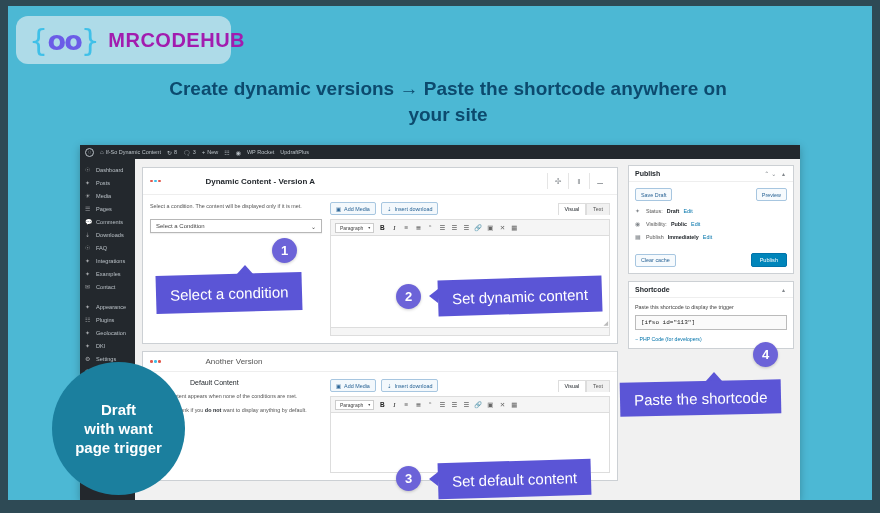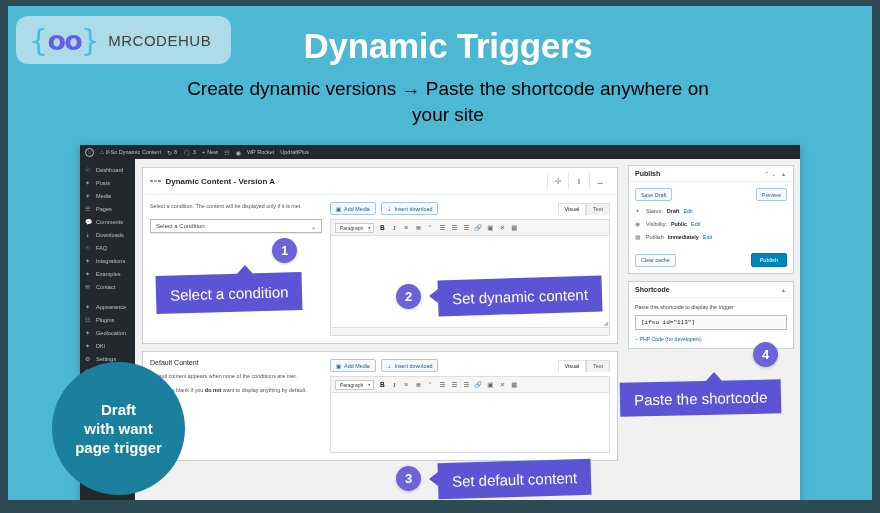--- a/index.html
+++ b/index.html
@@ -30,36 +30,36 @@
   }
   .logo-glyph {
     font-family: "DejaVu Sans", sans-serif;
     font-size: 27px; font-weight: 700;
     letter-spacing: -0.5px;
     display: flex; align-items: center;
   }
   .brace { color: #3fc0e8; font-weight: 400; font-size: 30px; }
   .oo { color: #6b5ce7; letter-spacing: -2px; font-weight: 700; }
   .logo-word {
-    font-size: 15px; font-weight: 400; color: #404040;
+    font-size: 20px; font-weight: 700; color: #a21caf;
     letter-spacing: 0.5px;
   }
 
   
   .headline {
     position: absolute; left: 190px; top: 20px; width: 500px;
     text-align: center;
     font-size: 35px; font-weight: 700; color: #ffffff;
     letter-spacing: -0.3px;
   }
   .subhead {
     position: absolute; left: 160px; top: 70px; width: 560px;
     text-align: center;
-    font-size: 19px; color: #000000; line-height: 1.35;
-    font-weight: 400;
+    font-size: 19px; color: #0c4a6e; line-height: 1.35;
+    font-weight: 700;
   }
 
   
   .shot {
     position: absolute; left: 72px; top: 139px;
     width: 720px; height: 355px;
     background: #f1f1f1;
     box-shadow: 0 2px 8px rgba(0,0,0,.25);
     overflow: hidden;
   }
@@ -102,21 +102,21 @@
 
   
   .postbox {
     background: #fff; border: 1px solid #ccd0d4;
     margin-bottom: 7px;
   }
   .pb-head {
     display: flex; align-items: center; justify-content: space-between;
     padding: 5px 7px; border-bottom: 1px solid #eee;
   }
-  .pb-title { font-size: 8px; font-weight: 700; color: #23282d; }
+  .pb-title { font-size: 8px; font-weight: 700; color: #23282d; margin-left: 40px; }
   .dots { display: inline-flex; gap: 1.5px; margin-right: 5px; }
   .dots i { width: 2.5px; height: 2.5px; border-radius: 50%; display: block; }
   .d1 { background: #e2574c; } .d2 { background: #3fc0e8; } .d3 { background: #e2574c; }
   .pb-actions { display: flex; }
   .pb-actions span {
     width: 21px; height: 16px; border-left: 1px solid #e5e5e5;
     display: flex; align-items: center; justify-content: center;
     color: #82878c; font-size: 8px;
   }
 
@@ -266,21 +266,20 @@
 
   <div class="logo-box">
     <span class="logo-glyph">
       <span class="brace">{</span>
         <span class="oo">oo</span>
         <span class="brace">}</span>
     </span>
     <span class="logo-word">MRCODEHUB</span>
   </div>
 
-  <div class="headline">Dynamic Triggers</div>
   <div class="subhead">Create dynamic versions → Paste the shortcode anywhere on your site</div>
 
   <div class="shot">
 
     <div class="adminbar">
       <span class="wp-mark">◌</span>
       <span class="ab-i">
         <span class="ab-ic">⌂</span>
         <span>If-So Dynamic Content</span>
       </span>
@@ -432,20 +431,30 @@
                 </div>
                 <div class="ed-area">
                   <span class="ed-resize">◢</span>
                 </div>
                 <div class="ed-status"></div>
               </div>
             </div>
           </div>
 
           <div class="postbox">
+            <div class="pb-head">
+              <div style="display:flex;align-items:center;">
+                <span class="dots">
+                    <i class="d1"></i>
+                    <i class="d2"></i>
+                    <i class="d3"></i>
+                  </span>
+                <span class="pb-title" style="font-weight:400;color:#555;">Another Version</span>
+              </div>
+            </div>
             <div class="pb-inner">
               <div class="pb-left">
                 <div class="pb-title" style="font-weight:400;font-size:7px;color:#23282d;">Default Content</div>
                 <div class="hint" style="margin-top:6px;">Default content appears when none of the conditions are met.</div>
                 <div class="hint" style="margin-top:6px;">
                   <span>Leave this blank if you </span><b>do not</b><span> want to display anything by default.</span>
                 </div>
               </div>
               <div class="pb-right">
                 <div class="media-row">

